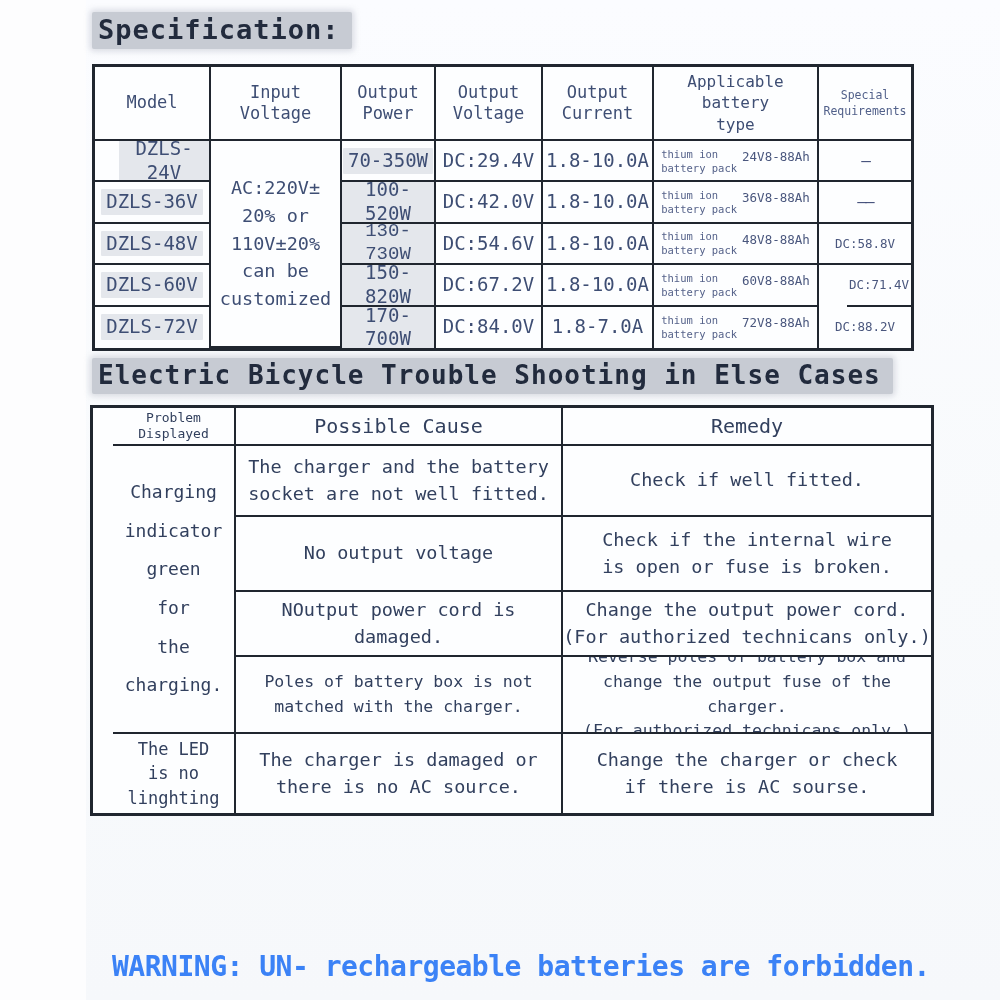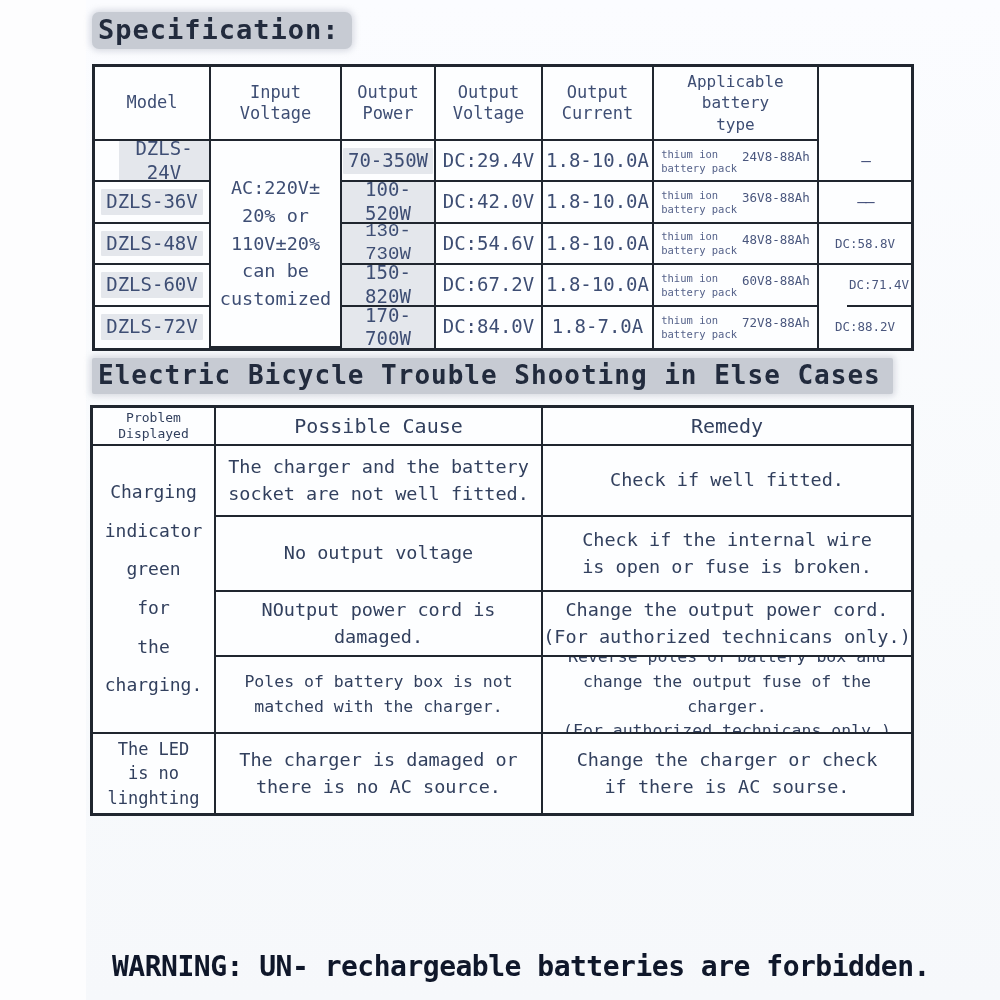--- a/index.html
+++ b/index.html
@@ -16,32 +16,33 @@
     font-family:"DejaVu Sans Mono", monospace;
   }
   .paper-edge{position:absolute;left:0;top:0;width:86px;height:1000px;background:#fdfdfe;}
   .title{
     position:absolute;display:inline-block;
     background:var(--hl);color:var(--title-ink);
     font-weight:bold;letter-spacing:1px;
     padding:2px 12px 4px 6px;border-radius:2px;
     box-shadow:0 0 6px 2px rgba(170,176,188,.45);
   }
-  #spec-title{left:92px;top:12px;font-size:27px;border-radius:7px;}
+  #spec-title{left:92px;top:12px;font-size:27px;}
   #trouble-title{left:92px;top:358px;font-size:26px;}
   .tbl{position:absolute;display:grid;border:3px solid var(--line);background:#fdfeff;}
   #spec-table{
     left:92px;top:64px;
     grid-template-columns:116px 131px 94px 107px 111px 165px 92px;
     grid-template-rows:74px repeat(5,41.4px);
   }
   #trouble-table{
     left:90px;top:405px;
     grid-template-columns:123px 327px 368px;
     grid-template-rows:38px 71px 75px 65px 77px 79px;
+    padding-left:20px;
   }
   .c{
     border-right:2px solid var(--line);
     border-bottom:2px solid var(--line);
     display:flex;align-items:center;justify-content:center;
     text-align:center;white-space:pre-line;color:var(--ink);
     line-height:1.25;overflow:hidden;
   }
   .c.lastcol{border-right:none;}
   .c.lastrow{border-bottom:none;}
@@ -58,21 +59,21 @@
   .dash{font-size:16px;letter-spacing:-2px;color:#44507a;}
   .thead{font-size:20px;color:var(--ink2);}
   .thead.small{font-size:13px;}
   .tcell{font-size:18.5px;color:var(--ink2);line-height:1.45;}
   .tcell.small{font-size:16.5px;line-height:1.5;}
   .problem-merged{flex-direction:column;justify-content:center;font-size:18px;color:var(--ink2);line-height:2.15;}
   .problem-last{font-size:17px;line-height:1.45;color:var(--ink2);}
   #logos{position:absolute;left:0;top:832px;width:1000px;height:112px;}
   #warning{
     position:absolute;left:112px;top:950px;
-    font-size:28px;font-weight:600;color:#0f172a;letter-spacing:-0.5px;
+    font-size:28px;font-weight:600;color:#3b82f6;letter-spacing:-0.5px;
     white-space:nowrap;
   }
 </style>
 </head>
 <body>
 
 <div class="paper-edge"></div>
 
 <div class="title" id="spec-title">Specification:</div>
 
@@ -82,20 +83,22 @@
 Voltage</div>
     <div class="c head h2" style="grid-area: 1 / 3;">Output
 Power</div>
     <div class="c head h3" style="grid-area: 1 / 4;">Output
 Voltage</div>
     <div class="c head h4" style="grid-area: 1 / 5;">Output
 Current</div>
     <div class="c head h5" style="grid-area: 1 / 6;">Applicable
 battery
 type</div>
+    <div class="c head h6 lastcol" style="grid-area: 1 / 7;">Special
+Requirements</div>
     <div class="c merged" style="grid-area: 2 / 2 / span 5;">AC:220V±
 20% or
 110V±20%
 can be
 customized</div>
     <div class="c val hl" style="grid-area: 2 / 1; padding-left: 24px;"><span>DZLS-24V</span></div>
     <div class="c val hl" style="grid-area: 2 / 3;"><span>70-350W</span></div>
     <div class="c val" style="grid-area: 2 / 4;">DC:29.4V</div>
     <div class="c val" style="grid-area: 2 / 5;">1.8-10.0A</div>
     <div class="c battery" style="grid-area: 2 / 6;"><span class="btype">thium ion

